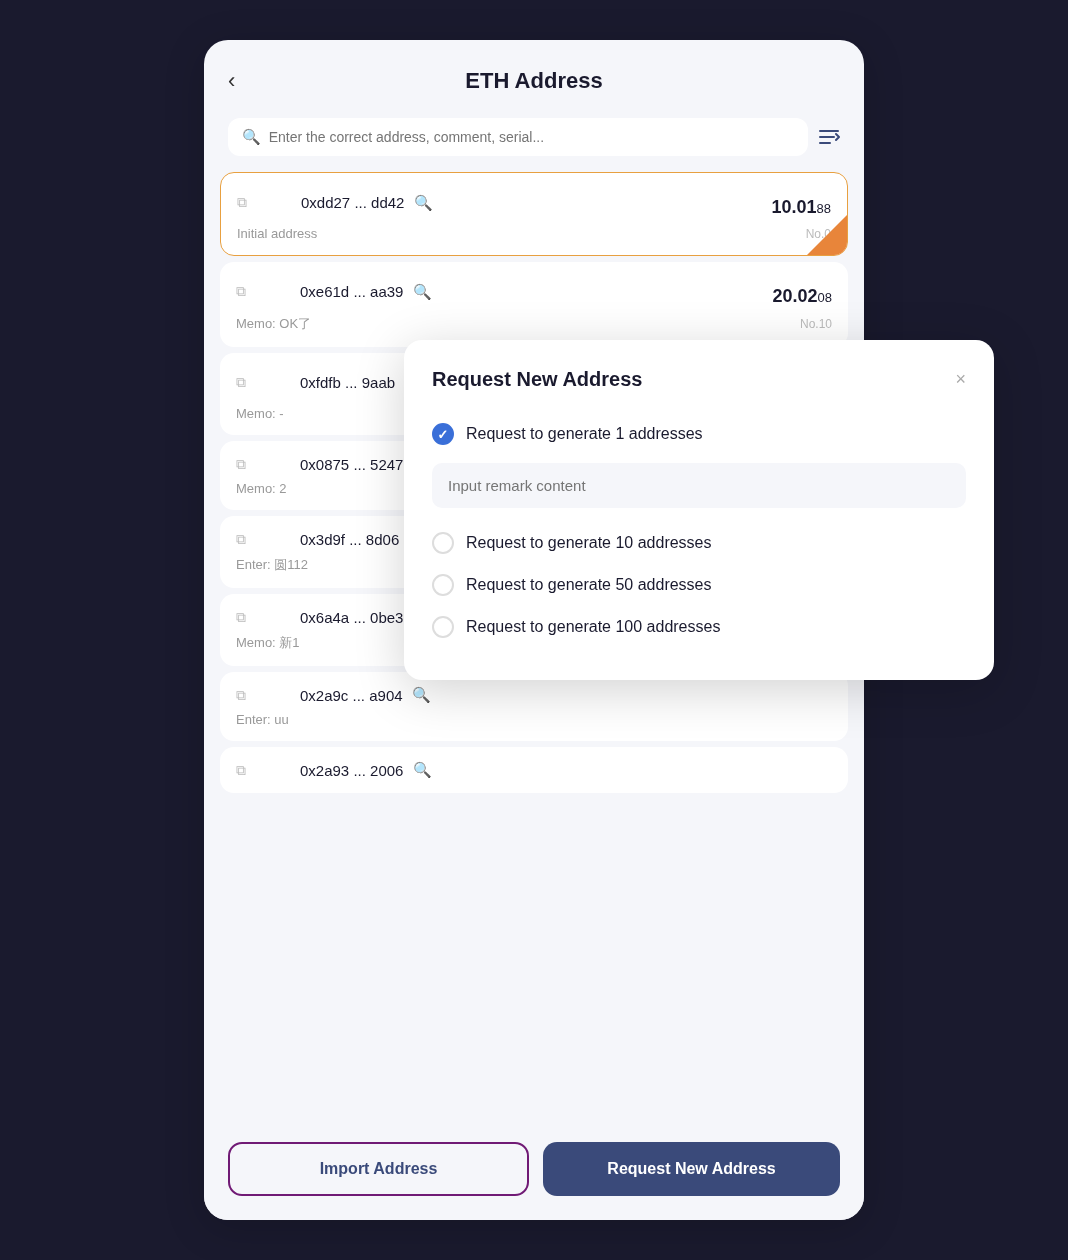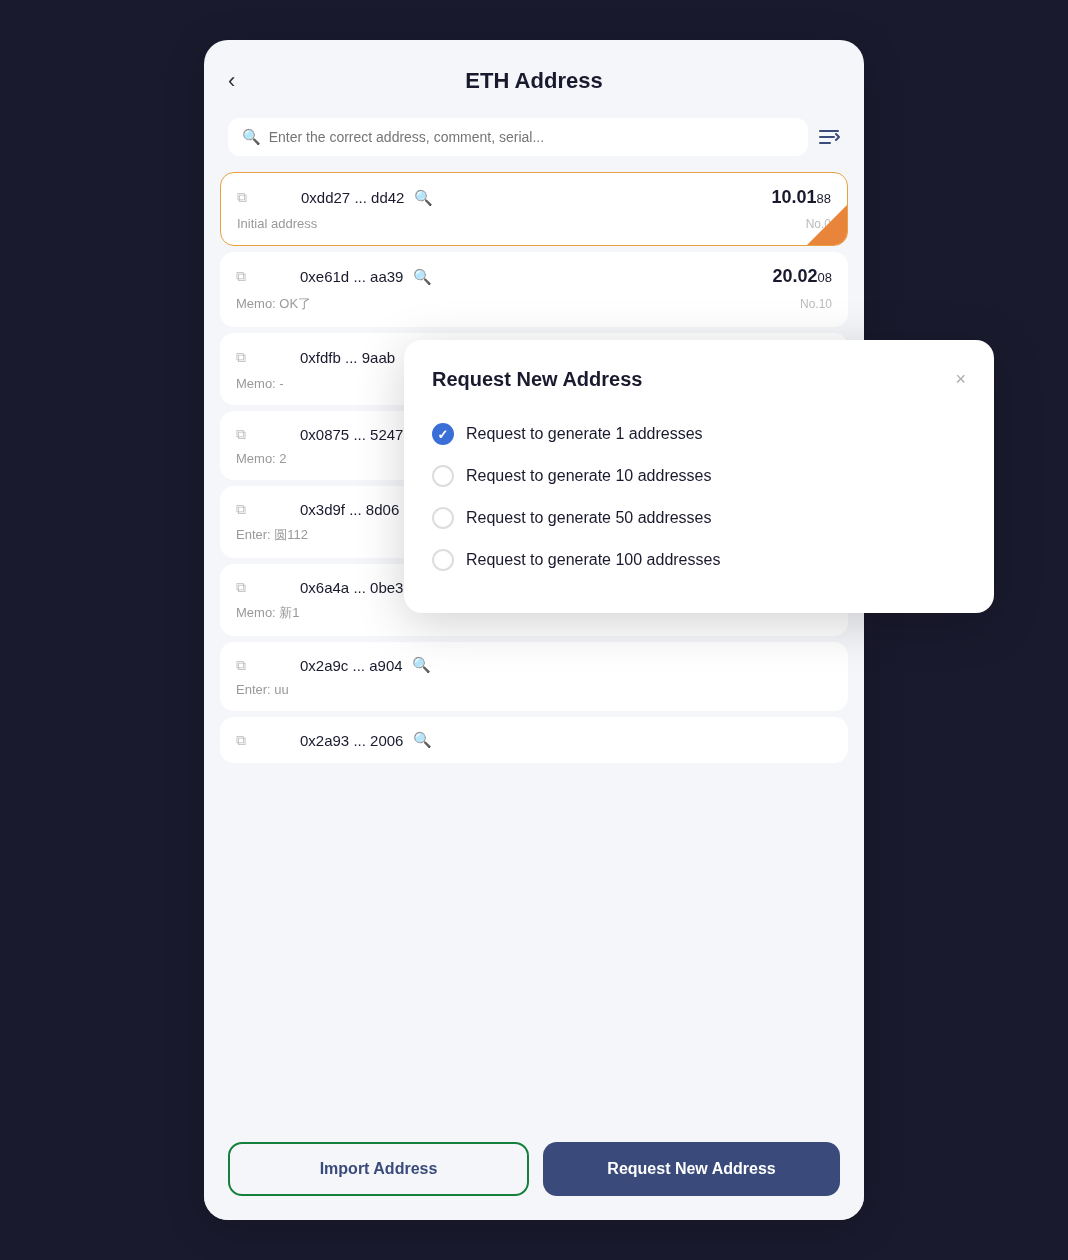--- a/index.html
+++ b/index.html
@@ -136,20 +136,21 @@
     .search-addr-icon {
       color: #bbb;
       font-size: 15px;
       margin-left: 4px;
     }
 
     .address-amount {
       font-size: 18px;
       font-weight: 700;
       color: #1a1a2e;
+      margin-top: 10px;
     }
 
     .address-amount .small {
       font-size: 13px;
       font-weight: 500;
     }
 
     .address-item-bottom {
       display: flex;
       align-items: center;
@@ -186,21 +187,21 @@
       padding: 16px 24px 24px;
       display: flex;
       gap: 14px;
       background: #f5f6fa;
       border-radius: 0 0 24px 24px;
     }
 
     .import-btn {
       flex: 1;
       padding: 16px;
-      border: 2px solid #15803d;
+      border: 2px solid #701a75;
       border-radius: 14px;
       background: transparent;
       color: #3a4a7a;
       font-size: 16px;
       font-weight: 600;
       cursor: pointer;
     }
 
     .request-btn {
       flex: 1;
@@ -451,20 +452,21 @@
     </div>
 
     <div id="modal-options">
     <div>
       <div class="radio-option">
         <div class="radio-circle checked">
           <span class="radio-check">✓</span>
         </div>
         <span class="radio-label">Request to generate 1 addresses</span>
       </div>
+      <input class="remark-input" placeholder="Input remark content" type="text" style="">
     </div>
         <div>
       <div class="radio-option">
         <div class="radio-circle"></div>
         <span class="radio-label">Request to generate 10 addresses</span>
       </div>
     </div>
         <div>
       <div class="radio-option">
         <div class="radio-circle"></div>

